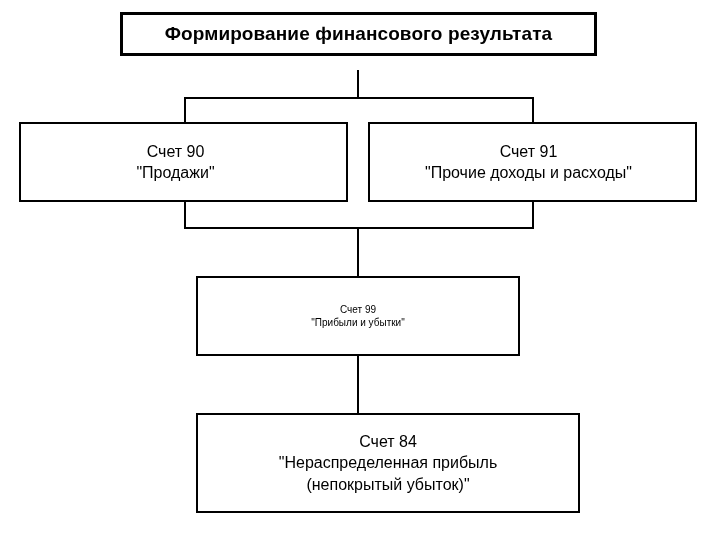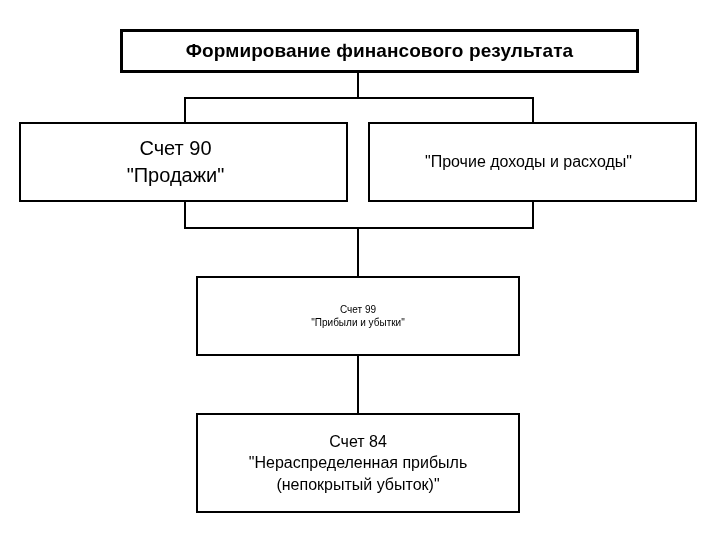--- a/index.html
+++ b/index.html
@@ -30,35 +30,35 @@
     line-height: 1.33;
     z-index: 2;
   }
   .node .line {
     display: block;
     white-space: nowrap;
   }
   
   #node-title {
     left: 120px;
-    top: 29px;
-    width: 519px;
+    top: 12px;
+    width: 477px;
     height: 44px;
     border-width: 3px;
     font-size: 19px;
     font-weight: bold;
     letter-spacing: 0.1px;
   }
   
   #node-acc90 {
     left: 19px;
     top: 122px;
     width: 329px;
     height: 80px;
-    font-size: 20px;
+    font-size: 16px;
   }
   #node-acc90 .inner {
     position: relative;
     left: -8px;
   }
   
   #node-acc91 {
     left: 368px;
     top: 122px;
     width: 329px;
@@ -74,21 +74,21 @@
     left: 196px;
     top: 276px;
     width: 324px;
     height: 80px;
     font-size: 10px;
   }
   
   #node-acc84 {
     left: 196px;
     top: 413px;
-    width: 324px;
+    width: 384px;
     height: 100px;
     font-size: 16px;
   }
   
   .conn-v {
     position: absolute;
     width: 0;
     border-left: 2px solid #000000;
     z-index: 1;
   }
@@ -127,20 +127,21 @@
 
   <div class="node" id="node-acc90">
     <div class="inner">
       <span class="line">Счет 90</span>
       <span class="line">"Продажи"</span>
     </div>
   </div>
 
   <div class="node" id="node-acc91">
     <div class="inner">
+      <span class="line">Счет 91</span>
       <span class="line">"Прочие доходы и расходы"</span>
     </div>
   </div>
 
   <div class="node" id="node-acc99">
     <div class="inner">
       <span class="line">Счет 99</span>
       <span class="line">"Прибыли и убытки"</span>
     </div>
   </div>

